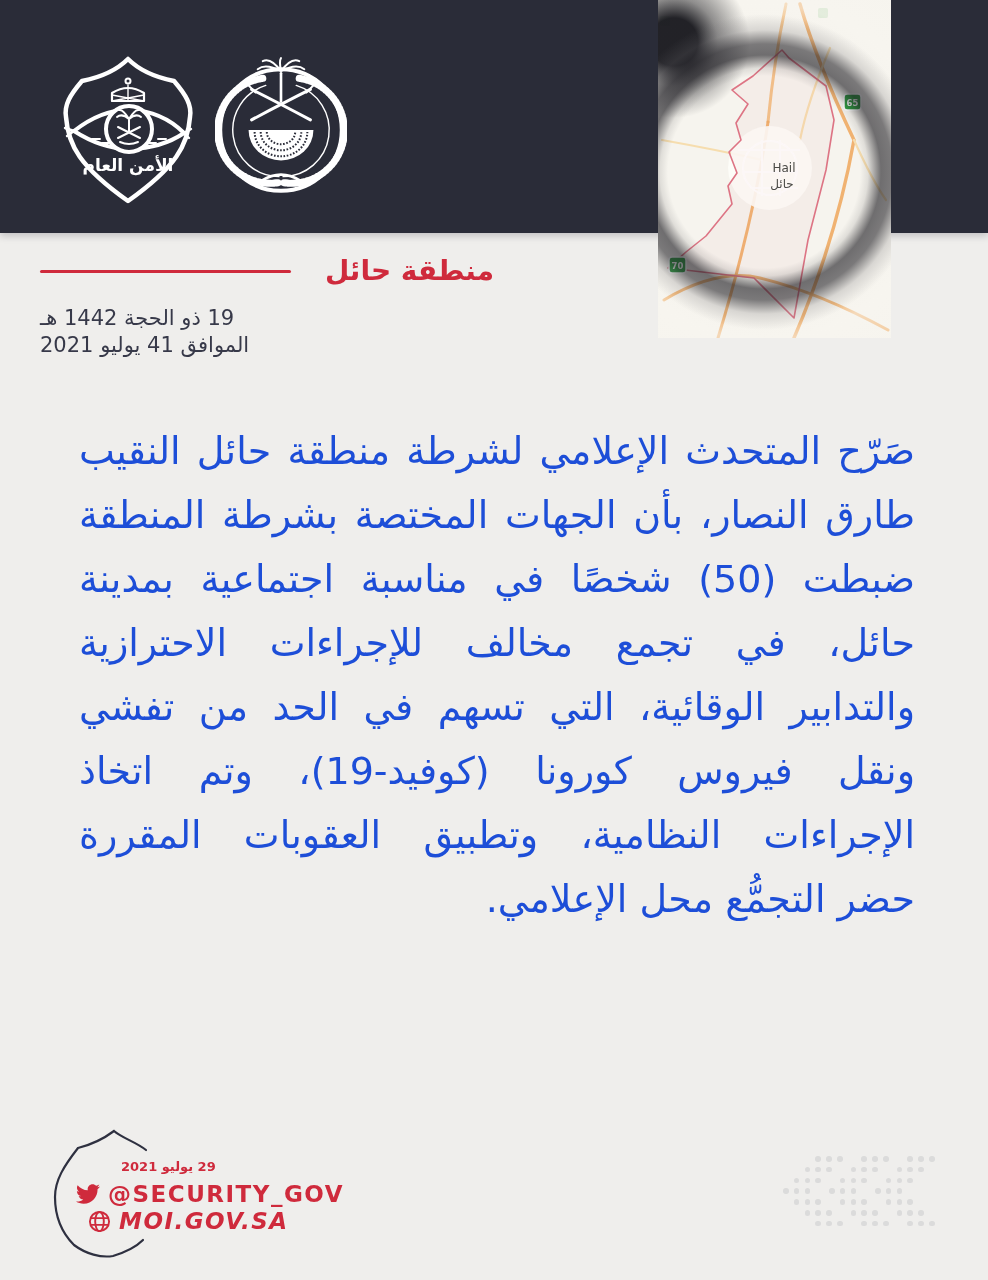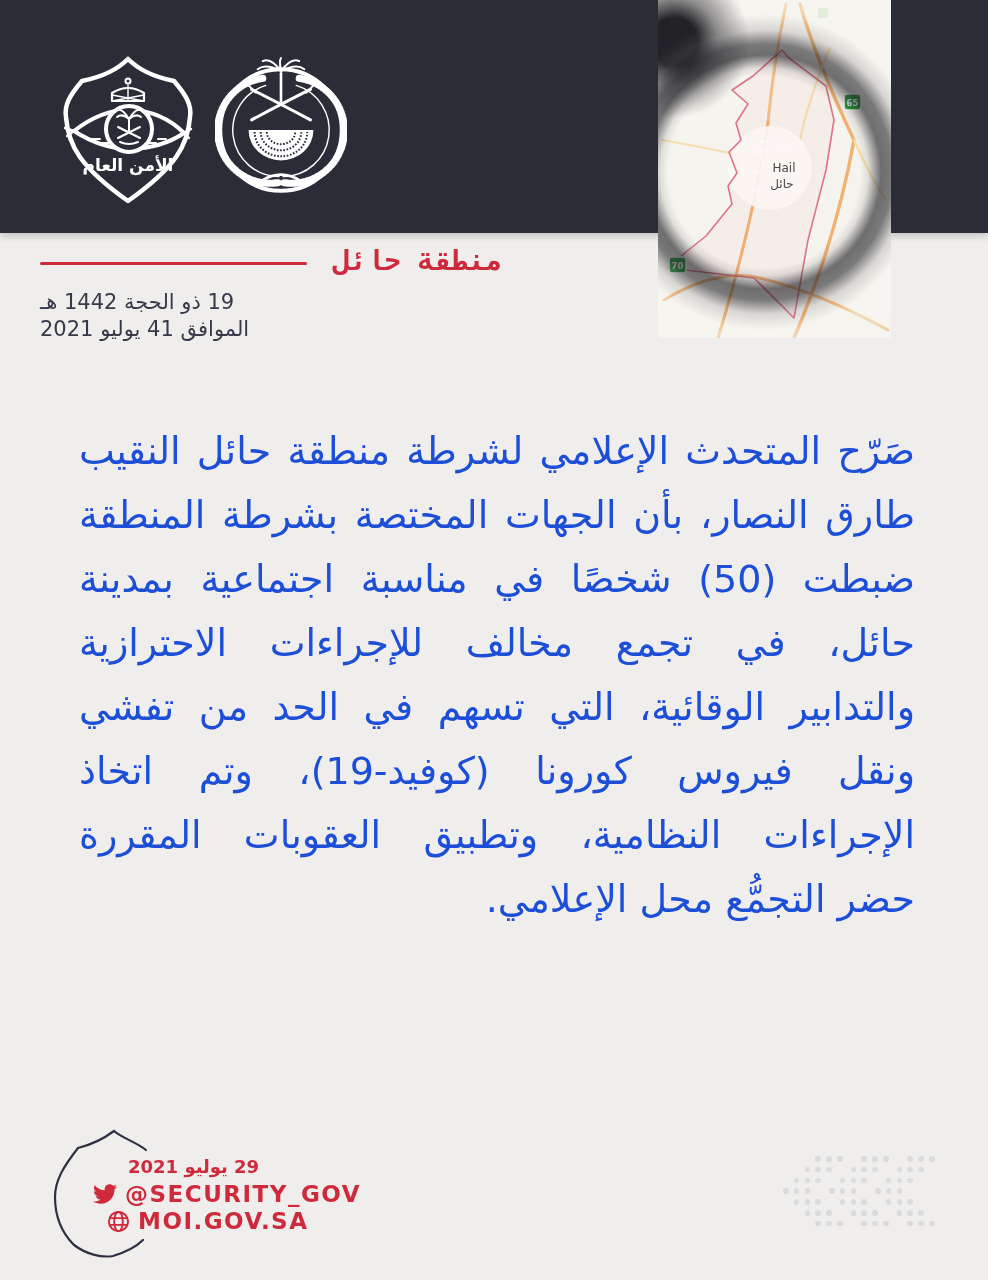--- a/index.html
+++ b/index.html
@@ -37,48 +37,48 @@
       radial-gradient(circle 95px at 16px 42px,
         rgba(16,16,22,.92) 0 24px, rgba(16,16,22,.45) 44px, rgba(16,16,22,0) 76px),
       radial-gradient(circle 230px at 106px 172px,
         rgba(255,255,255,0) 0 148px, rgba(248,246,240,.55) 168px, rgba(246,244,238,.25) 100%);
   }
   
   .title-block{position:absolute;left:40px;top:246px;width:462px;}
   .title-row{display:flex;align-items:center;}
   .title-rule{flex:1 1 auto;height:3px;background:#cf2a3c;margin-right:26px;border-radius:2px;}
   .region-title{
-    margin:0;font-size:28px;font-weight:bold;color:#cf2a3c;
-    direction:rtl;white-space:nowrap;line-height:34px;font-family:Liberation Mono, monospace;
+    margin:8px;font-size:28px;font-weight:bold;color:#cf2a3c;
+    direction:rtl;white-space:nowrap;line-height:34px;
   }
   .date-lines{margin-top:9px;direction:rtl;text-align:left;color:#373949;
     font-size:21px;line-height:27px;}
   .date-lines div{direction:rtl;}
   
   .body-text{
     position:absolute;left:79px;top:419px;width:836px;
     direction:rtl;color:#1d4ed8;font-size:38px;
   }
   .body-line{
     line-height:64px;height:64px;white-space:normal;
     text-align:justify;text-align-last:justify;
   }
   .body-line.last{text-align-last:right;}
   
   .footer-shield{position:absolute;left:46px;top:1126px;}
   .footer-date{
-    position:absolute;left:128px;top:1156px;direction:rtl;
-    color:#cf2a3c;font-weight:bold;font-size:18px;line-height:22px;
+    position:absolute;left:121px;top:1156px;direction:rtl;
+    color:#cf2a3c;font-weight:bold;font-size:13px;line-height:22px;
   }
   .footer-row{
     position:absolute;display:flex;align-items:center;gap:8px;
     color:#cf2a3c;font-weight:bold;font-size:23px;letter-spacing:1.5px;
   }
-  .footer-row.twitter{left:93px;top:1181px;}
-  .footer-row.site{left:107px;top:1208px;}
+  .footer-row.twitter{left:76px;top:1181px;}
+  .footer-row.site{left:88px;top:1208px;font-style:italic;}
   .dots-pattern{position:absolute;left:783px;top:1156px;width:155px;height:74px;}
   .dot{position:absolute;width:5.5px;height:5.5px;border-radius:50%;background:#dbdbdb;}
 </style>
 </head>
 <body>
 
 <div class="header-band">
 
   <svg class="ps-logo" width="132" height="152" viewBox="0 0 132 152">
     <path class="logo-stroke" stroke-width="4.5" d="M66,4 C56,14 40,22 20,26 C8,40 2,50 4,62 C6,90 18,112 66,146 C114,112 126,90 128,62 C130,50 124,40 112,26 C92,22 76,14 66,4 Z"></path>

